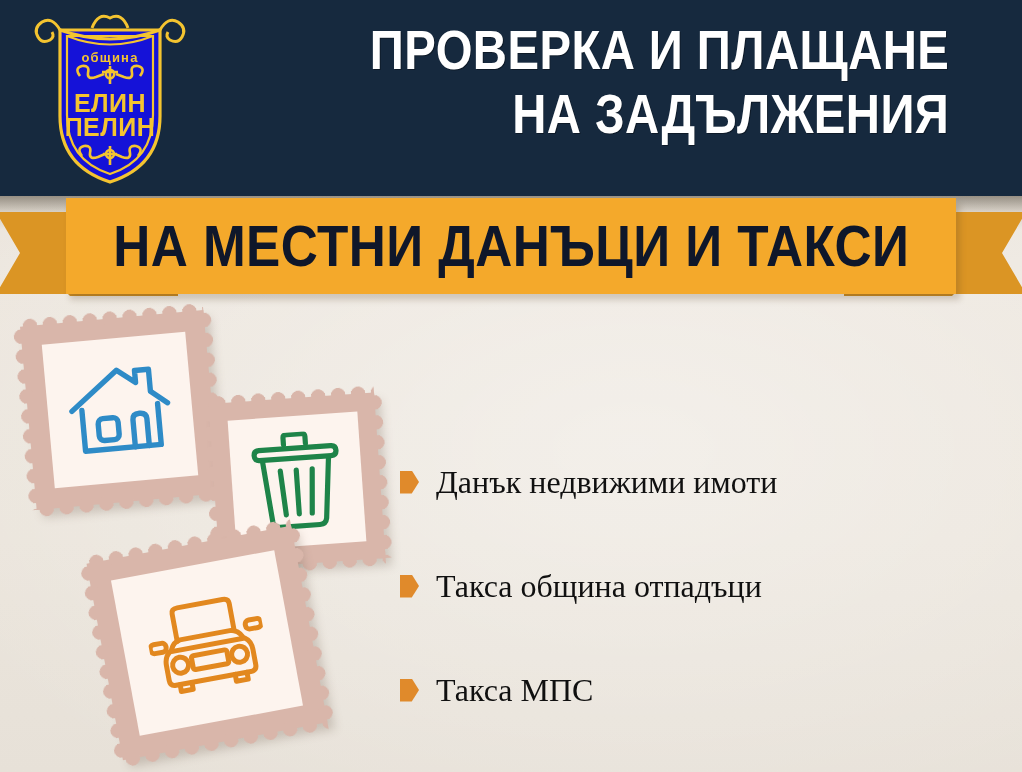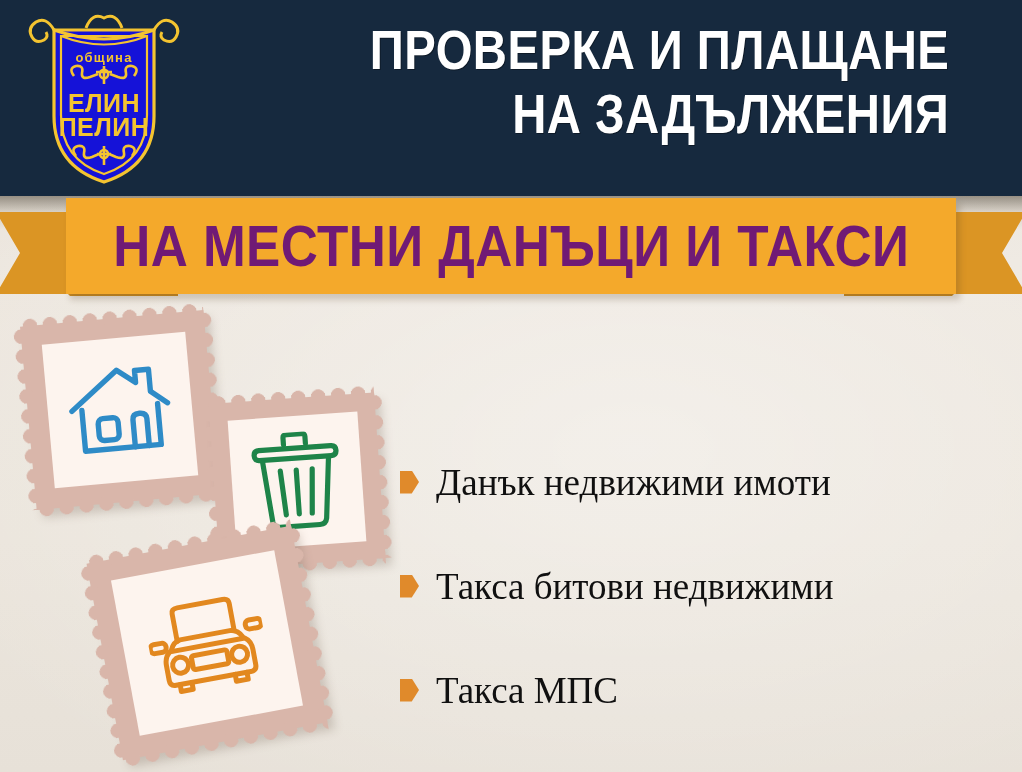--- a/index.html
+++ b/index.html
@@ -44,21 +44,21 @@
     position: absolute;
     top: 196px; left: 0;
     width: 1022px; height: 34px;
     background: linear-gradient(180deg, rgba(80,72,58,0.55) 0%, rgba(120,110,92,0.20) 45%, rgba(150,140,120,0.0) 100%);
     z-index: 3;
   }
 
   
   .logo {
     position: absolute;
-    left: 24px; top: 8px;
+    left: 30px; top: 8px;
     width: 160px; height: 180px;
     z-index: 7;
   }
   .logo svg { display:block; width:100%; height:100%; }
 
   
   .title-wrap {
     position: absolute;
     left: 196px; top: 18px;
     width: 810px;
@@ -119,21 +119,21 @@
     background: #F4A92B;
     box-shadow: 4px 6px 6px rgba(90,70,35,0.22);
   }
   .ribbon-text {
     position: absolute;
     left: 0; right: 0; top: 0;
     height: 96px;
     display: flex;
     align-items: center;
     justify-content: center;
-    color: #701a75;
+    color: #0f172a;
     font-family: "Liberation Sans", sans-serif;
     font-weight: bold;
     font-size: 57px;
     letter-spacing: 0.5px;
     white-space: nowrap;
   }
   .ribbon-text span {
     display: inline-block;
     transform: scaleX(0.90);
     transform-origin: center center;
@@ -220,21 +220,21 @@
   .bullet {
     flex: 0 0 auto;
     width: 19px;
     height: 23px;
     margin-right: 17px;
     background: #E08A2B;
     clip-path: polygon(0 0, 62% 0, 100% 50%, 62% 100%, 0 100%);
   }
   .list-label {
     font-family: "Liberation Serif", serif;
-    font-size: 37px;
+    font-size: 32px;
     color: #101010;
     line-height: 1;
     white-space: nowrap;
   }
 </style>
 </head>
 <body>
 
 <div id="poster">
 
@@ -370,21 +370,21 @@
     </div>
   </div>
 
   <div class="list">
     <div class="list-item">
       <span class="bullet"></span>
       <span class="list-label">Данък недвижими имоти</span>
     </div>
     <div class="list-item">
       <span class="bullet"></span>
-      <span class="list-label">Такса битови недвижими</span>
+      <span class="list-label">Такса община отпадъци</span>
     </div>
     <div class="list-item">
       <span class="bullet"></span>
       <span class="list-label">Такса МПС</span>
     </div>
   </div>
 
 </div>
 
 </body></html>

